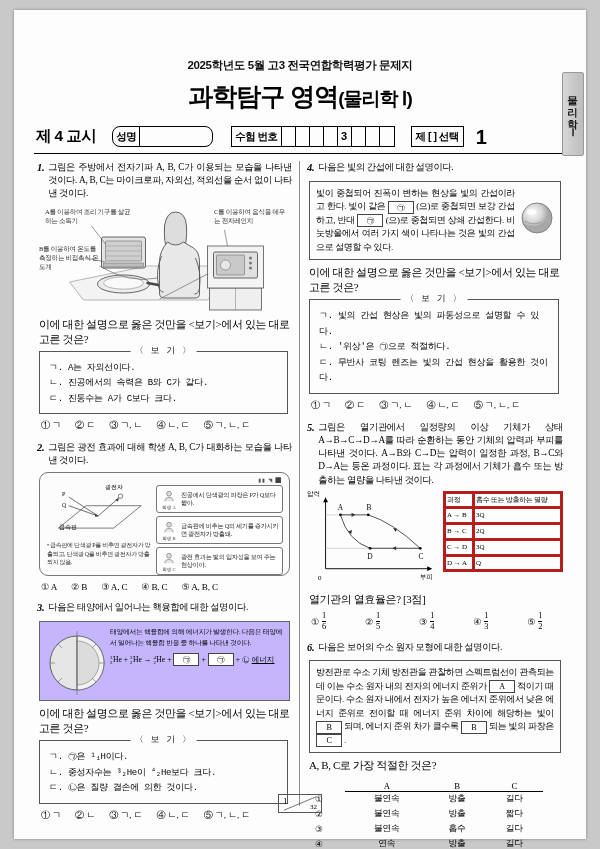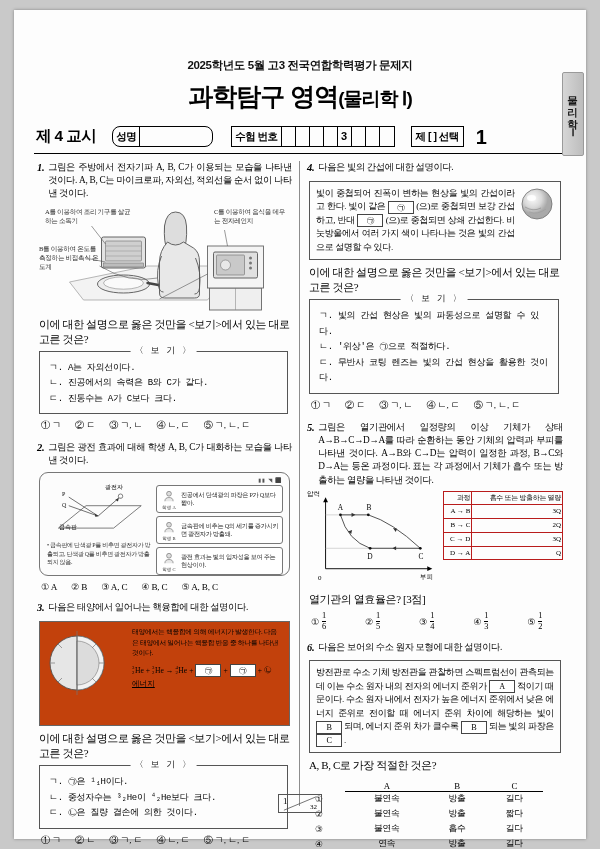--- a/index.html
+++ b/index.html
@@ -138,31 +138,31 @@
   .tablet .rightpane { width: 55%; display:flex; flex-direction:column; gap: 3px; }
   .bubble {
     border: 1px solid #777; border-radius: 3px; padding: 2px 3px;
     display: flex; gap: 3px; align-items: center; background:#fff; height: 28px;
   }
   .bubble .who { flex: 0 0 18px; text-align: center; }
   .bubble .who .nm { font-size: 4.6px; color:#333; display:block; margin-top:-1px; }
   .bubble .say { font-size: 6.2px; line-height: 1.4; letter-spacing:-0.3px; color:#222; }
 
   
-  .sunbox { margin: 5px 2px 0 2px; border: 1px solid #666; background:#c2410c; padding: 5px 6px; display:flex; gap:24px; height: 105px; }
+  .sunbox { margin: 5px 2px 0 2px; border: 1px solid #666; background:#c4b5fd; padding: 5px 6px; display:flex; gap:2px; height: 80px; }
   .sunbox .txt { font-size: 6.8px; line-height: 1.55; letter-spacing:-0.3px; }
   .eq { font-size: 7.6px; margin-top: 5px; display:flex; align-items:center; gap:2px; flex-wrap:wrap; }
   .iso { display:inline-flex; align-items:center; }
   .iso .sup { display:inline-flex; flex-direction:column; font-size:4.8px; line-height:1.05; margin-right:0.5px; text-align:right; }
 
   
   .q5row { display:flex; gap: 6px; margin-top: 4px; align-items: flex-start; }
   .chart { width: 52%; position: relative; height: 96px; }
   .tbl { width: 48%; border-collapse: collapse; font-size: 7px; }
-  .tbl th, .tbl td { border: 1px solid #b91c1c; text-align: right; padding: 2px 1px; line-height:1.25; }
+  .tbl th, .tbl td { border: 3px solid #b91c1c; text-align: left; padding: 2px 1px; line-height:1.25; }
   .tbl th { font-weight: normal; letter-spacing:-0.3px; }
 
   
   .ansgrid { margin: 6px 0 0 6px; font-size: 8.8px; }
   .ansgrid table { border-collapse: collapse; width: 92%; }
   .ansgrid td { padding: 1.5px 0; text-align: center; letter-spacing:-0.3px; }
   .ansgrid td.mark { width: 14%; text-align: left; padding-left:2px; }
   .ansgrid thead td { border-bottom: 1px solid #000; padding-bottom:0; }
   .ansgrid thead td.mark { border-bottom: none; }
   .ansgrid thead td span { display:inline-block; padding: 0 6px; }
@@ -450,21 +450,21 @@
     </div>
 
     <div class="col right">
 
       <div class="q">
         <div class="qhead">
           <div class="qnum">4.</div>
           <div class="qtext">다음은 빛의 간섭에 대한 설명이다.</div>
         </div>
 
-        <div class="box" style="display:flex; gap:5px; align-items:flex-start;">
+        <div class="box" style="display:flex; gap:5px; align-items:center;">
           <div style="flex:1;">
             <span>빛이 중첩되어 진폭이 변하는 현상을 빛의 간섭이라고 한다. 빛이 같은</span>
             <span class="blankbox">㉠</span>
             <span>(으)로 중첩되면 보강 간섭하고, 반대</span>
             <span class="blankbox">㉠</span>
             <span>(으)로 중첩되면 상쇄 간섭한다. 비눗방울에서 여러 가지 색이 나타나는 것은 빛의 간섭으로 설명할 수 있다.</span>
           </div>
           <div style="flex:0 0 34px;">
             <svg viewBox="0 0 34 34" width="34" height="34">
               <defs>

